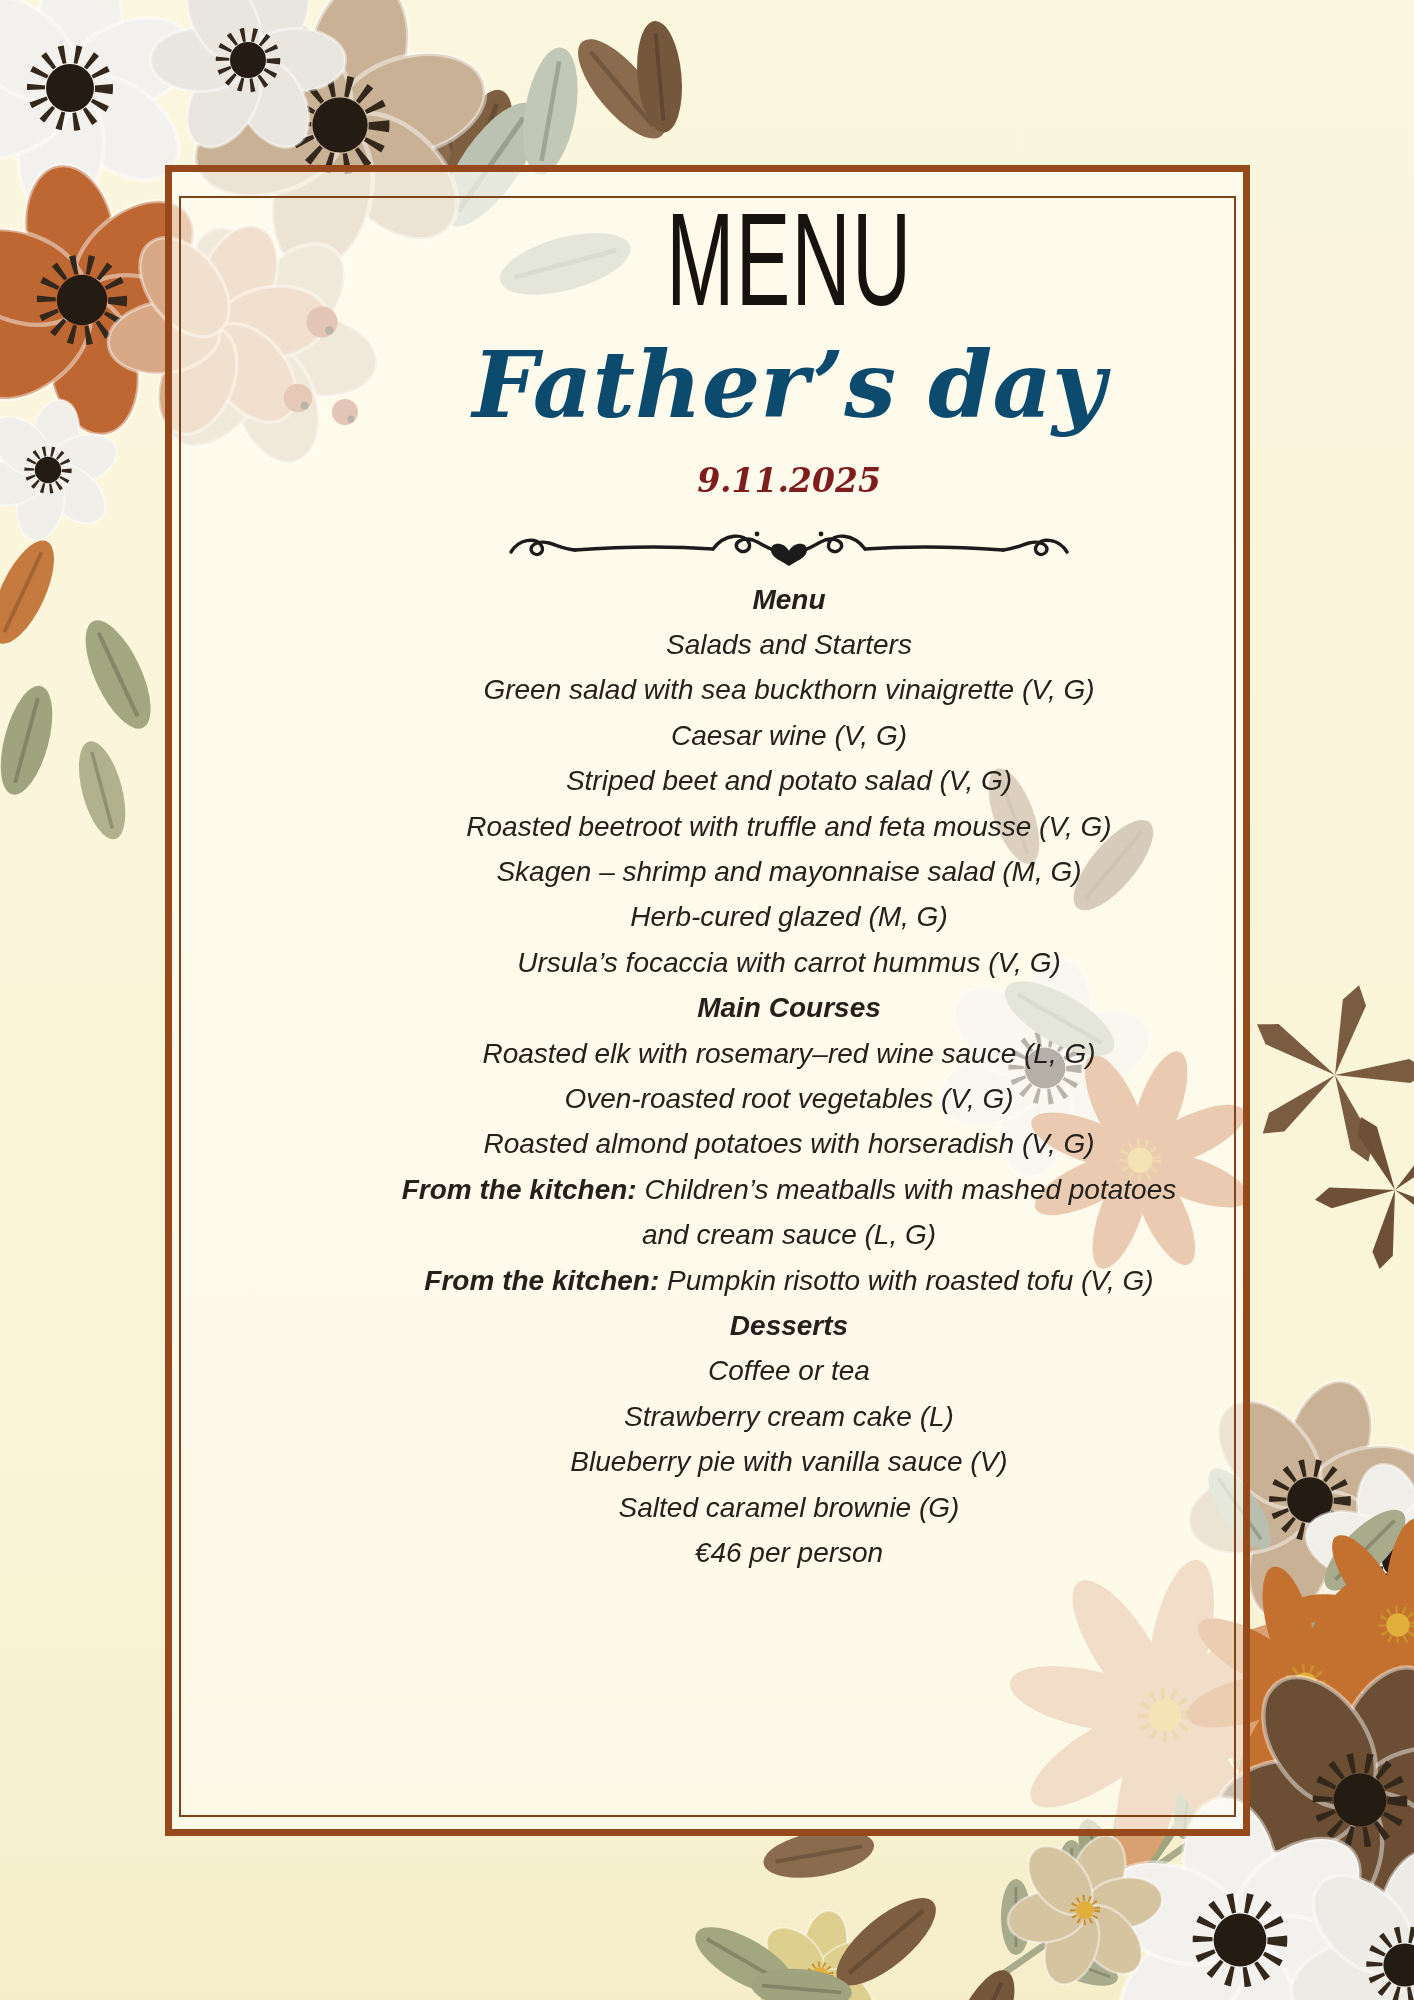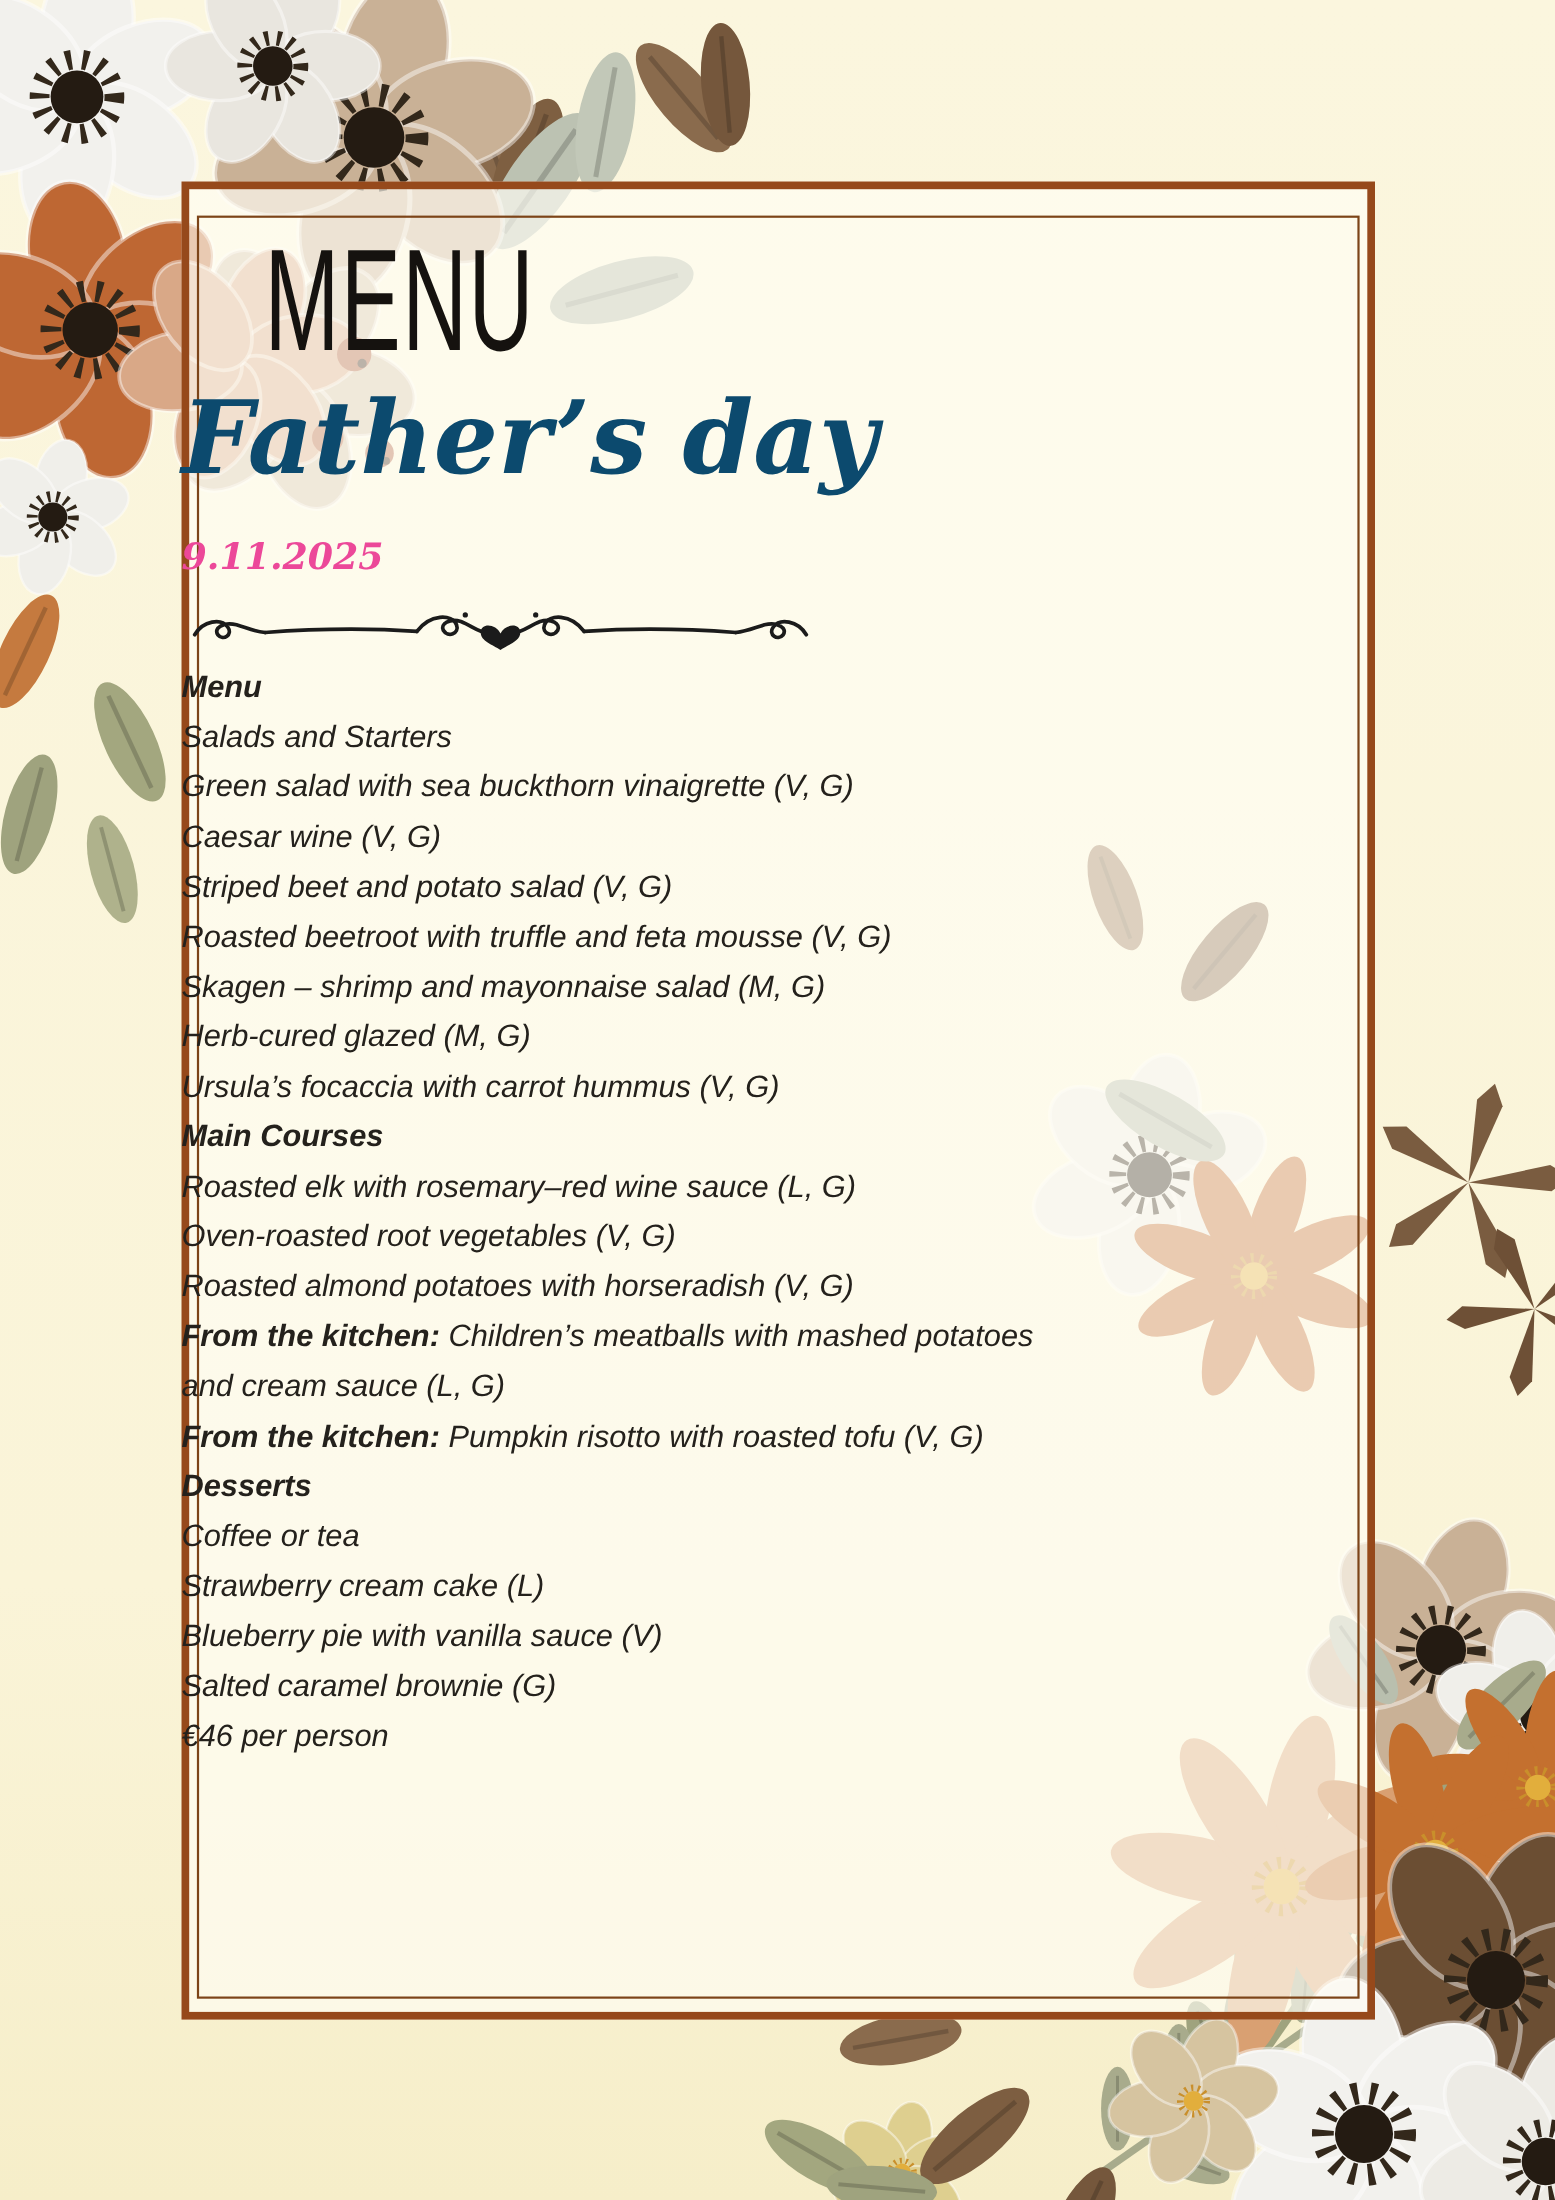--- a/index.html
+++ b/index.html
@@ -12,35 +12,35 @@
   .card{
     position:absolute;left:165px;top:165px;width:1085px;height:1671px;
     box-sizing:border-box;border:7px solid #96491B;
     background:rgba(255,253,245,0.66);z-index:2;
   }
   .card-inner{
     position:absolute;left:7px;right:7px;top:24px;bottom:12px;
     border:2px solid #7C4418;
   }
   .content{
-    position:absolute;left:165px;top:167px;width:1248px;z-index:3;
-    text-align:left;color:#24211C;
+    position:absolute;left:165px;top:154px;width:1248px;z-index:3;
+    text-align:center;color:#24211C;
   }
   .page-title{
     margin-top:36px;font-size:132px;line-height:1.06;color:#15120F;
     font-weight:400;letter-spacing:2px;white-space:nowrap;
   }
   .page-title .squeeze{display:inline-block;transform:scaleX(0.62);transform-origin:center;}
   .script-title{
     font-family:"DejaVu Serif",serif;font-style:italic;font-weight:bold;
     font-size:92px;line-height:1.12;color:#0c4a6e;margin-top:4px;
   }
   .event-date{
     font-family:"DejaVu Serif",serif;font-style:italic;font-weight:bold;
-    font-size:33px;line-height:1.2;color:#ec4899;margin-top:36px;
+    font-size:33px;line-height:1.2;color:#7f1d1d;margin-top:24px;
   }
   .divider-wrap{margin-top:24px;height:44px;}
   .menu-list{
     margin-top:8px;font-style:italic;font-size:28px;line-height:45.4px;color:#24211C;
   }
   .bold{font-weight:bold;}
   .menu-line{white-space:nowrap;}
   .menu-line.wrap{white-space:normal;}
 </style>
 </head>

